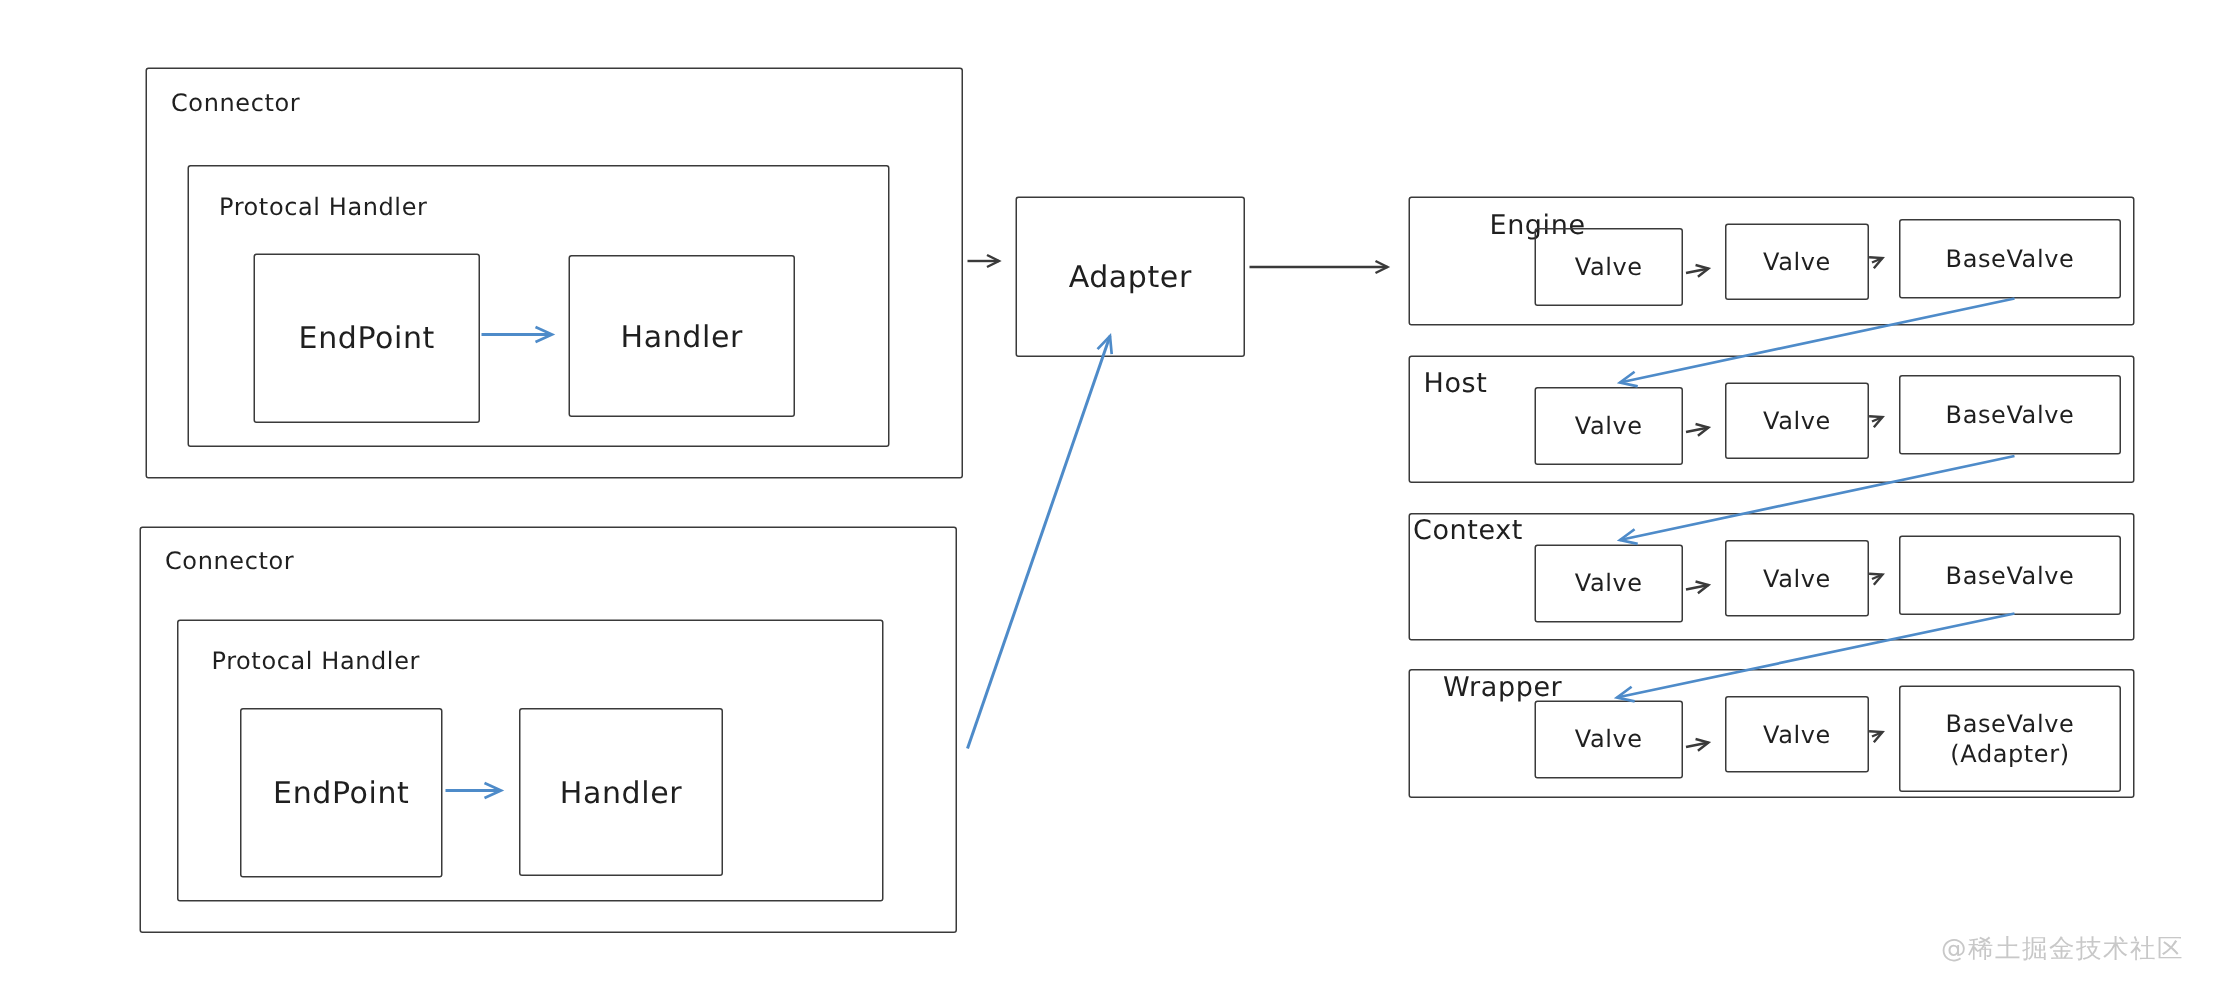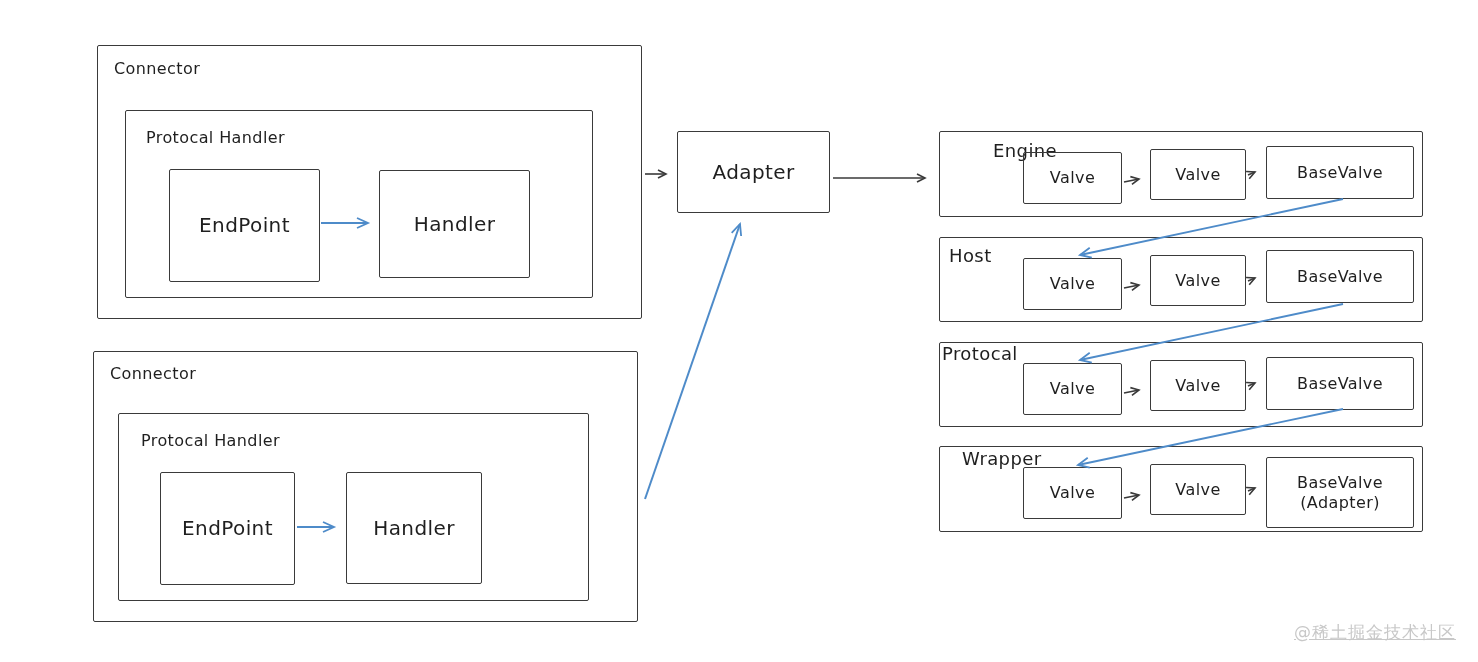--- a/index.html
+++ b/index.html
@@ -35,21 +35,20 @@
   }
   .f19{font-size:16px;}
   .f18{font-size:18px;}
   .f20{font-size:20px;}
   .watermark{
     position:absolute;
     left:1294px;top:621px;
     font-size:17px;
     color:#c8c8c8;
     letter-spacing:1px;
-    text-decoration:underline;
   }
   svg.arrows{
     position:absolute;left:0;top:0;
     pointer-events:none;
   }
 </style>
 </head>
 <body>
 
 <div id="stage">
@@ -73,21 +72,21 @@
   <div class="box" style="left:118px;top:413px;width:471px;height:188px;"></div>
   <div class="lbl f19" style="left:141px;top:431px;">Protocal Handler</div>
 
   <div class="box cbox" style="left:160px;top:472px;width:135px;height:113px;">
     <div class="boxtext f20">EndPoint</div>
   </div>
   <div class="box cbox" style="left:346px;top:472px;width:136px;height:112px;">
     <div class="boxtext f20">Handler</div>
   </div>
 
-  <div class="box cbox" style="left:677px;top:131px;width:153px;height:82px;">
+  <div class="box cbox" style="left:677px;top:131px;width:153px;height:107px;">
     <div class="boxtext f20">Adapter</div>
   </div>
 
   <div class="box" style="left:939px;top:131px;width:484px;height:86px;"></div>
   <div class="lbl f18" style="left:951px;top:140px;margin-left:42px;">Engine</div>
   <div class="box cbox" style="left:1023px;top:152px;width:99px;height:52px;">
     <div class="boxtext f19">Valve</div>
   </div>
   <div class="box cbox" style="left:1150px;top:149px;width:96px;height:51px;">
     <div class="boxtext f19">Valve</div>
@@ -102,21 +101,21 @@
     <div class="boxtext f19">Valve</div>
   </div>
   <div class="box cbox" style="left:1150px;top:255px;width:96px;height:51px;">
     <div class="boxtext f19">Valve</div>
   </div>
   <div class="box cbox" style="left:1266px;top:250px;width:148px;height:53px;">
     <div class="boxtext f19">BaseValve</div>
   </div>
 
   <div class="box" style="left:939px;top:342px;width:484px;height:85px;"></div>
-  <div class="lbl f18" style="left:942px;top:343px;">Protocal</div>
+  <div class="lbl f18" style="left:942px;top:343px;">Context</div>
   <div class="box cbox" style="left:1023px;top:363px;width:99px;height:52px;">
     <div class="boxtext f19">Valve</div>
   </div>
   <div class="box cbox" style="left:1150px;top:360px;width:96px;height:51px;">
     <div class="boxtext f19">Valve</div>
   </div>
   <div class="box cbox" style="left:1266px;top:357px;width:148px;height:53px;">
     <div class="boxtext f19">BaseValve</div>
   </div>
 

